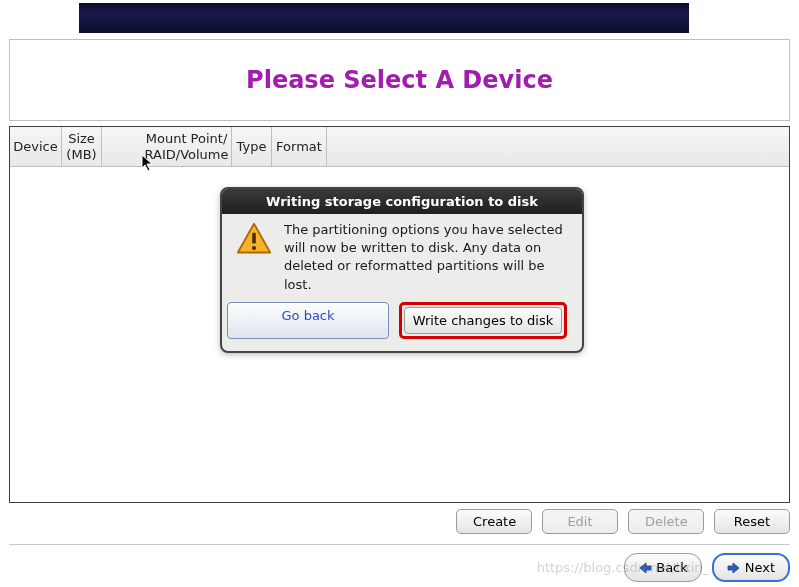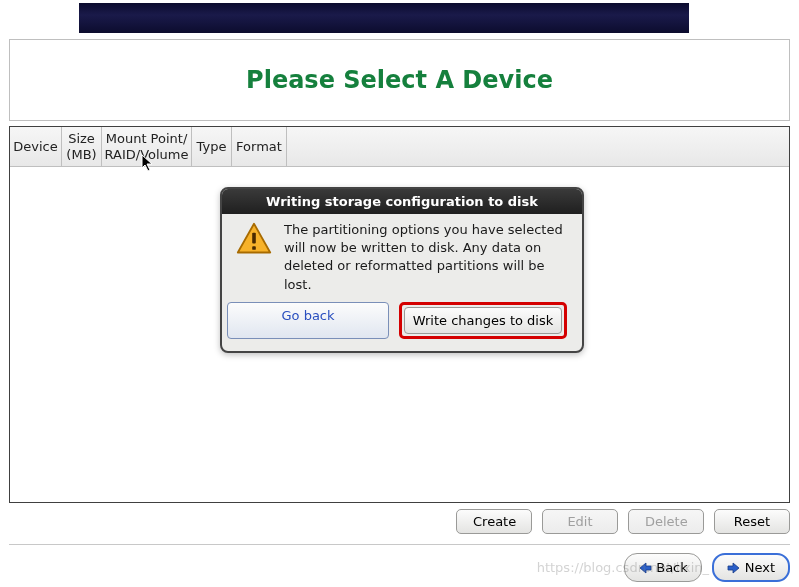--- a/index.html
+++ b/index.html
@@ -32,21 +32,21 @@
     border: 1px solid #bfbfbf;
     background: #fff;
     height: 82px;
     display: flex;
     align-items: center;
     justify-content: center;
   }
   .title-text {
     font-size: 24px;
     font-weight: bold;
-    color: #15803d;
+    color: #a21caf;
   }
   .table-container {
     border: 1px solid #404040;
     margin-top: 5px;
     height: 377px;
     background: #fff;
     position: relative;
   }
   .table-header {
     display: flex;
@@ -62,21 +62,21 @@
     display: flex;
     align-items: center;
     justify-content: center;
     font-size: 13px;
     line-height: 1.2;
     color: #222;
   }
   .th:last-child { border-right: none; }
   .th-device { width: 52px; }
   .th-size   { width: 40px; }
-  .th-mount  { width: 90px; }
+  .th-mount  { width: 90px; margin-left: 40px; }
   .th-type   { width: 40px; }
   .th-format { width: 55px; flex:0 0 auto;}
   .th-rest   { flex: 1; }
   .cursor {
     position: absolute;
     left: 131px;
     top: 27px;
     pointer-events: none;
     font-size: 16px;
     color: #000;

